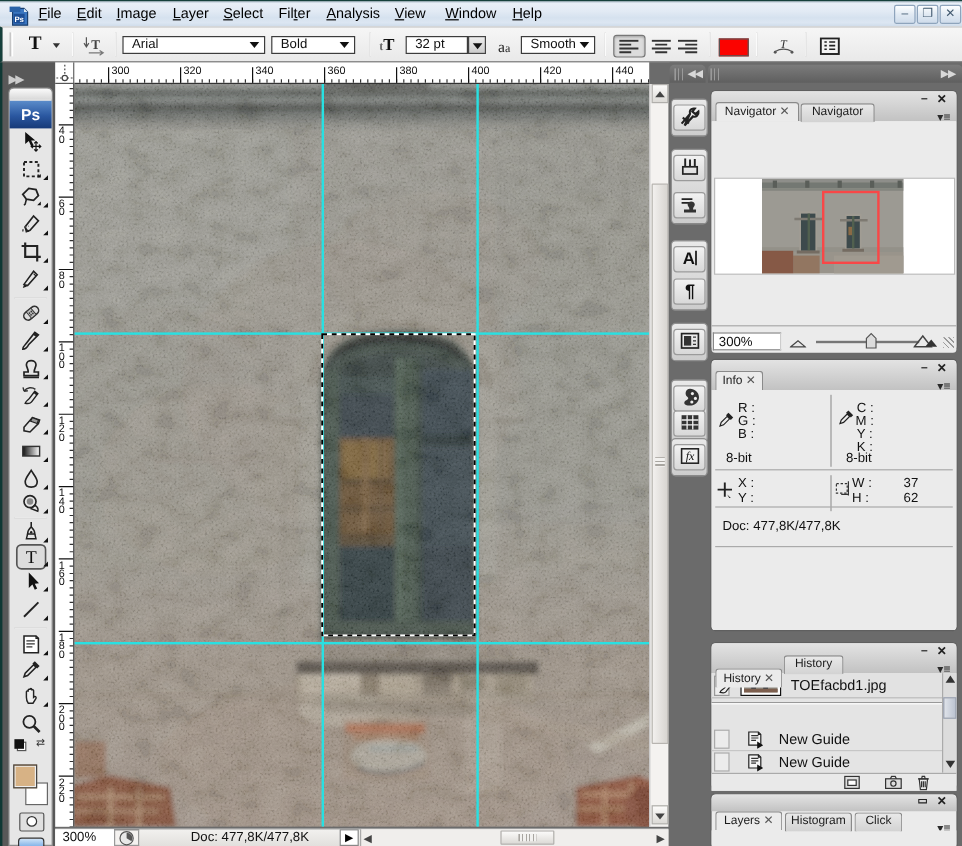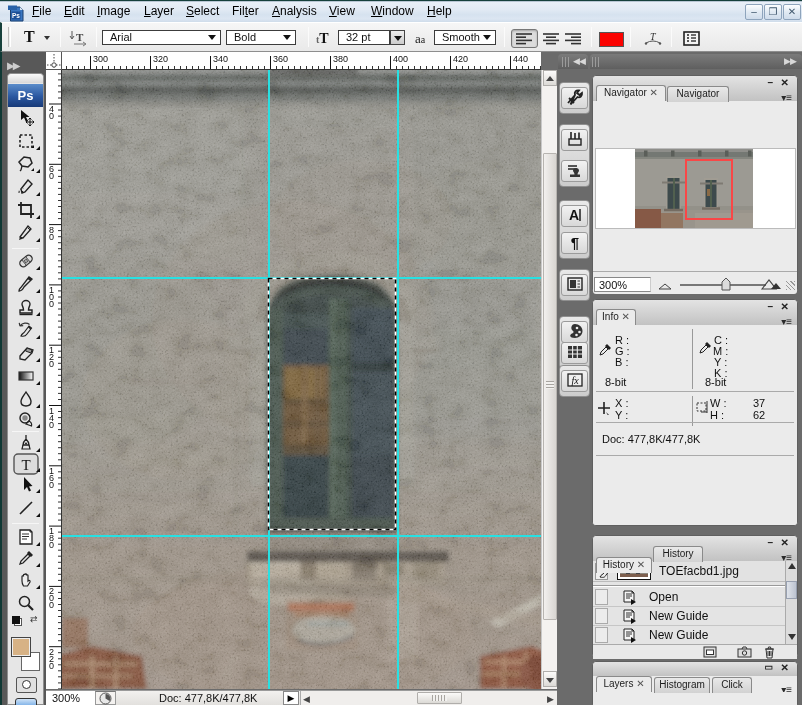--- a/index.html
+++ b/index.html
@@ -820,30 +820,20 @@
           </svg></div>
         <div class="abs" style="left:24px;top:2px;width:34px;height:17px;background:#fff;border:1px solid #111;">
           <div class="abs" style="left:2px;top:2px;width:28px;height:11px;background:linear-gradient(#96938b,#88837a);">
             <div class="abs" style="left:6px;top:3px;width:4px;height:6px;background:#44464a;"></div>
             <div class="abs" style="left:16px;top:3px;width:4px;height:6px;background:#44464a;"></div>
             <div class="abs" style="left:0;top:8px;width:28px;height:3px;background:#7d5f4e;"></div>
           </div>
         </div>
         <div class="abs" style="left:66px;top:3px;">TOEfacbd1.jpg</div>
         <div class="abs" style="left:0;top:24px;width:192px;height:2px;border-top:1px solid #999;border-bottom:1px solid #fff;"></div>
-        <div class="abs" style="left:0;top:27px;width:192px;height:19px;border-bottom:1px solid #c6c6c6;">
-          <div class="abs" style="left:2px;top:1px;width:13px;height:16px;background:#ececec;border:1px solid #aaa;"></div>
-          <div class="abs" style="left:28px;top:1px;"><svg width="18" height="17" viewBox="0 0 18 17">
-              <path d="M3 2 L11 2 L13 4 L13 13 L3 13 Z" fill="#f5f5f5" stroke="#222"></path>
-              <path d="M11 2 L11 4 L13 4" fill="none" stroke="#222"></path>
-              <path d="M5 5 L11 5 M5 7 L11 7 M5 9 L9 9" stroke="#333"></path>
-              <path d="M10 10 L15 13 L10 16 Z" fill="#111"></path>
-            </svg></div>
-          <div class="abs" style="left:56px;top:2px;">Open</div>
-        </div>
         <div class="abs" style="left:0;top:46px;width:192px;height:19px;border-bottom:1px solid #c6c6c6;">
           <div class="abs" style="left:2px;top:1px;width:13px;height:16px;background:#ececec;border:1px solid #aaa;"></div>
           <div class="abs" style="left:28px;top:1px;"><svg width="18" height="17" viewBox="0 0 18 17">
               <path d="M3 2 L11 2 L13 4 L13 13 L3 13 Z" fill="#f5f5f5" stroke="#222"></path>
               <path d="M11 2 L11 4 L13 4" fill="none" stroke="#222"></path>
               <path d="M5 5 L11 5 M5 7 L11 7 M5 9 L9 9" stroke="#333"></path>
               <path d="M10 10 L15 13 L10 16 Z" fill="#111"></path>
             </svg></div>
           <div class="abs" style="left:56px;top:2px;">New Guide</div>
         </div>

